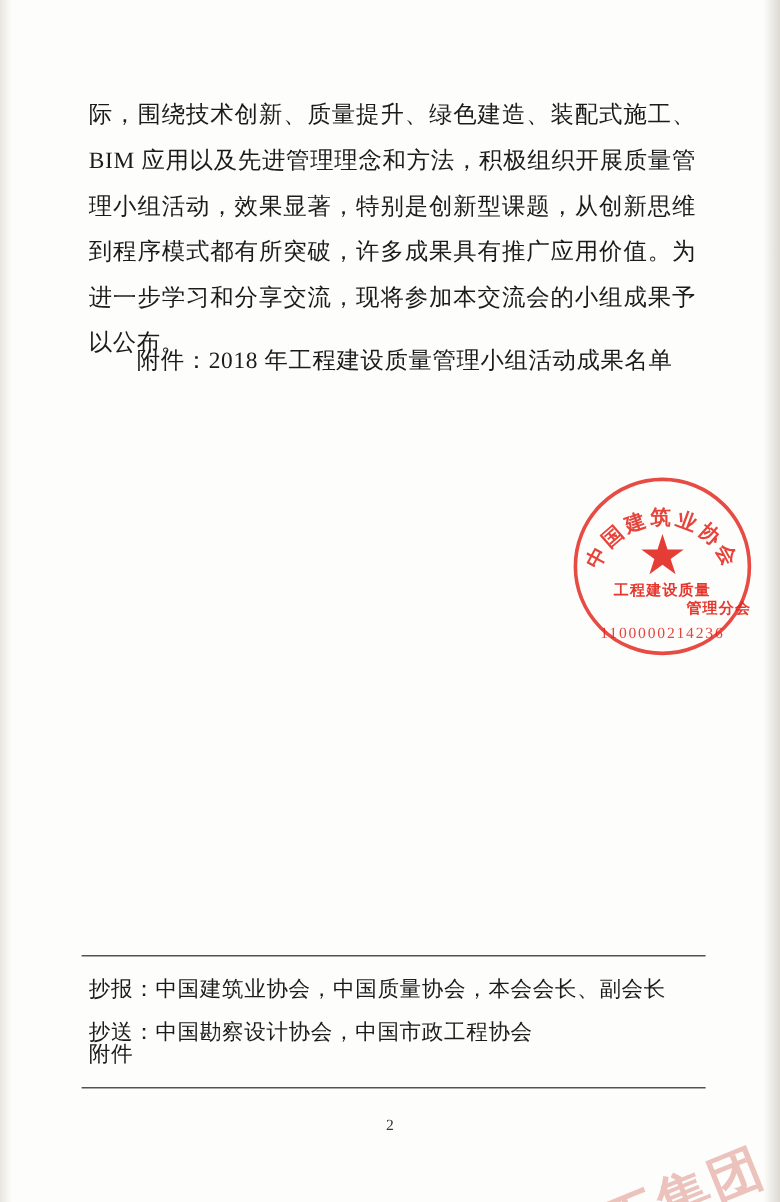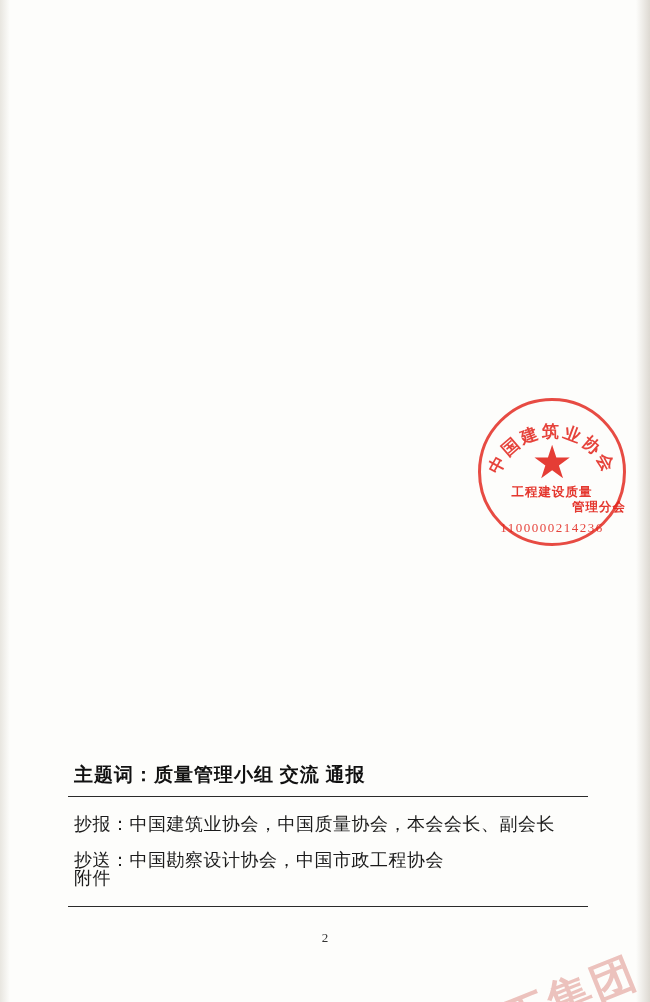--- a/index.html
+++ b/index.html
@@ -212,44 +212,45 @@
     white-space: nowrap;
     pointer-events: none;
     font-family: "Liberation Sans", sans-serif;
   }
 </style>
 </head>
 <body>
 
 <div id="page">
 
-
+  <div class="body-text">
+    <p>际，围绕技术创新、质量提升、绿色建造、装配式施工、BIM 应用以及先进管理理念和方法，积极组织开展质量管理小组活动，效果显著，特别是创新型课题，从创新思维到程序模式都有所突破，许多成果具有推广应用价值。为进一步学习和分享交流，现将参加本交流会的小组成果予以公布。</p>
+  </div>
+
+  <div class="attachment-line">附件：2018 年工程建设质量管理小组活动成果名单</div>
 
   <div class="seal">
     <div class="ring"></div>
     <svg class="arc-text" viewBox="0 0 148 148">
       <defs>
         <path id="arcpath" d="M 20,80 A 56,56 0 0 1 128,80"></path>
       </defs>
       <text>
         <textPath href="#arcpath" startOffset="50%" text-anchor="middle">中国建筑业协会</textPath>
       </text>
     </svg>
     <div class="star">
         <span>★</span>
       </div>
     <div class="mid-line">工程建设质量</div>
     <div class="mid-line2">管理分会</div>
     <div class="code">1100000214236</div>
   </div>
 
 
-  <div class="keywords">
-    <span>主题词：</span><span>质量管理小组  交流  通报</span>
-  </div>
 
   <div class="rule rule-top"></div>
 
   <div class="dist-line dist2">抄送：中国勘察设计协会，中国市政工程协会</div>
   <div class="dist-line dist1">抄报：中国建筑业协会，中国质量协会，本会会长、副会长</div>
   <div class="dist-line dist3">附件</div>
 
   <div class="rule rule-bottom"></div>
 
   <div class="page-number">2</div>

